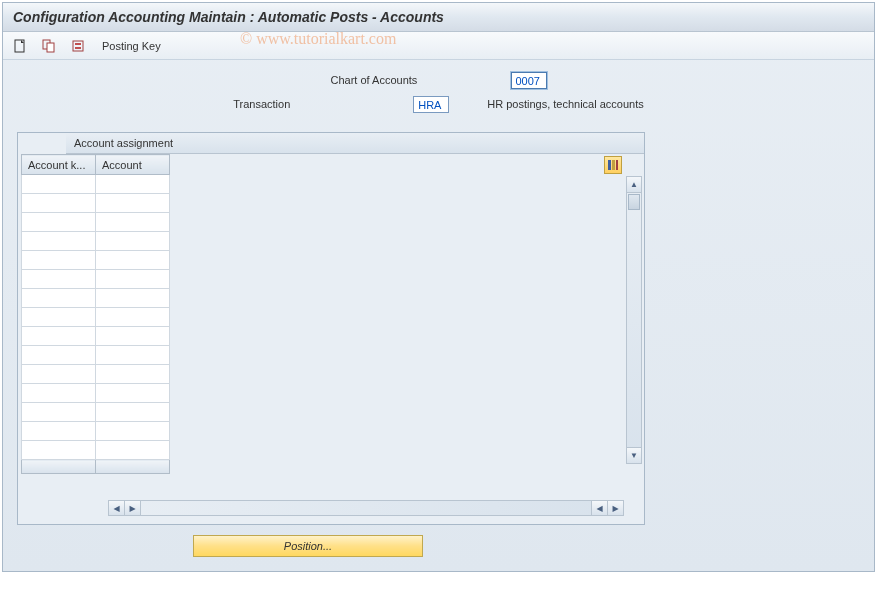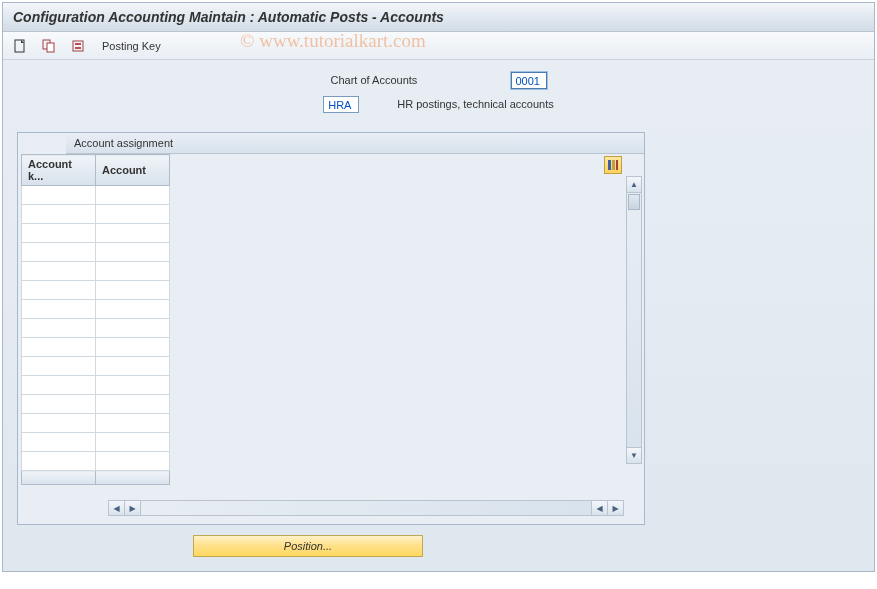--- a/index.html
+++ b/index.html
@@ -14,37 +14,37 @@
     .form-row { display: flex; align-items: center; margin-bottom: 4px; height: 20px; justify-content: center; }
     .form-label { width: 180px; color: #333; }
     .form-value { display: inline-block; border: 1px solid #7a9ac0; background: #fff; padding: 1px 4px; color: #0050c0; min-width: 36px; text-align: left; font-size: 11px; height: 17px; line-height: 14px; }
     .form-value.selected { border: 1px solid #4a7ab0; box-shadow: 0 0 0 1px #a0c0e0; }
     .form-desc { margin-left: 14px; color: #333; padding-left: 24px; }
     .panel { margin: 8px 14px; border: 1px solid #a8b8c8; background: #e8eef4; width: 628px; }
     .panel-header { background: linear-gradient(to bottom, #e8eef4 0%, #d8e2ec 100%); padding: 4px 8px; border-bottom: 1px solid #b8c4d0; color: #333; font-size: 11px; margin-left: 48px; }
     .panel-body { position: relative; background: #e8eef4; height: 370px; }
     .grid-wrapper { position: relative; height: 340px; }
     .grid { border-collapse: collapse; background: #fff; }
-    .grid th { background: linear-gradient(to bottom, #f0f4f8 0%, #d8e2ec 100%); border: 1px solid #b0bcc8; padding: 3px 6px; font-weight: bold; text-align: left; color: #333; font-size: 11px; height: 20px; }
+    .grid th { background: linear-gradient(to bottom, #f0f4f8 0%, #d8e2ec 100%); border: 1px solid #b0bcc8; padding: 3px 6px; font-weight: normal; text-align: left; color: #333; font-size: 11px; height: 20px; }
     .grid td { border: 1px solid #d0d8e0; background: #fff; height: 19px; padding: 0 4px; }
     .grid th:first-child, .grid td:first-child { width: 74px; }
     .grid th:nth-child(2), .grid td:nth-child(2) { width: 74px; }
     .grid-footer-row td { background: linear-gradient(to bottom, #f0f4f8 0%, #d8e2ec 100%); border: 1px solid #b0bcc8; height: 14px; }
     .config-icon { position: absolute; right: 22px; top: 2px; width: 18px; height: 18px; background: linear-gradient(to bottom, #ffe8a0 0%, #ffd060 100%); border: 1px solid #c0a040; cursor: pointer; display: flex; align-items: center; justify-content: center; }
     .vscroll { position: absolute; right: 2px; top: 22px; bottom: 30px; width: 16px; background: linear-gradient(to bottom, #e8eef4 0%, #d8e2ec 100%); border: 1px solid #b8c4d0; display: flex; flex-direction: column; }
     .scroll-btn { height: 16px; background: linear-gradient(to bottom, #f4f7fa 0%, #d8e2ec 100%); border-bottom: 1px solid #b8c4d0; display: flex; align-items: center; justify-content: center; cursor: pointer; font-size: 8px; color: #4a6080; }
     .scroll-btn.down { border-top: 1px solid #b8c4d0; border-bottom: none; }
     .scroll-thumb { height: 16px; background: linear-gradient(to bottom, #e0e8f0 0%, #c8d4e0 100%); border: 1px solid #a8b8c8; margin: 1px; cursor: pointer; }
     .scroll-track { flex: 1; }
     .hscroll { position: absolute; left: 90px; right: 20px; bottom: 8px; height: 16px; background: linear-gradient(to right, #e8eef4 0%, #d8e2ec 100%); border: 1px solid #b8c4d0; display: flex; }
     .hscroll-btn { width: 16px; background: linear-gradient(to bottom, #f4f7fa 0%, #d8e2ec 100%); border-right: 1px solid #b8c4d0; display: flex; align-items: center; justify-content: center; cursor: pointer; font-size: 8px; color: #4a6080; }
     .hscroll-btn.right { border-left: 1px solid #b8c4d0; border-right: none; }
     .hscroll-track { flex: 1; }
     .position-btn { margin: 10px 0 14px 190px; width: 230px; height: 22px; background: linear-gradient(to bottom, #fff2c8 0%, #ffe088 50%, #ffd860 100%); border: 1px solid #c0a850; cursor: pointer; font-size: 11px; color: #333; display: flex; align-items: center; justify-content: center; font-style: italic; }
-    .watermark { position: absolute; top: 30px; left: 240px; color: rgba(240,140,80,0.5); font-size: 19px; font-family: Georgia, serif; pointer-events: none; z-index: 100; }
+    .watermark { position: absolute; top: 30px; left: 240px; color: rgba(240,140,80,0.5); font-size: 16px; font-family: Georgia, serif; pointer-events: none; z-index: 100; }
     .grid-container { position: absolute; left: 3px; top: 0; }
   </style>
 </head>
 <body>
 
 <div class="container">
   <div class="title-bar">
     <span class="title">Configuration Accounting Maintain : Automatic Posts - Accounts</span>
   </div>
 
@@ -67,23 +67,24 @@
           <rect x="4" y="4" width="6" height="2" fill="#c05050"></rect>
           <rect x="4" y="8" width="6" height="2" fill="#c05050"></rect>
         </svg>
     </span>
     <span class="toolbar-label">Posting Key</span>
   </div>
 
   <div class="form-area">
     <div class="form-row">
       <span class="form-label">Chart of Accounts</span>
-      <span class="form-value selected">0001</span>
+      <span class="form-value selected">0007</span>
     </div>
     <div class="form-row">
+      <span class="form-label">Transaction</span>
       <span class="form-value">HRA</span>
       <span class="form-desc">HR postings, technical accounts</span>
     </div>
   </div>
 
   <div class="panel">
     <div class="panel-header">Account assignment</div>
     <div class="panel-body">
       <div class="grid-wrapper">
         <div class="grid-container">

